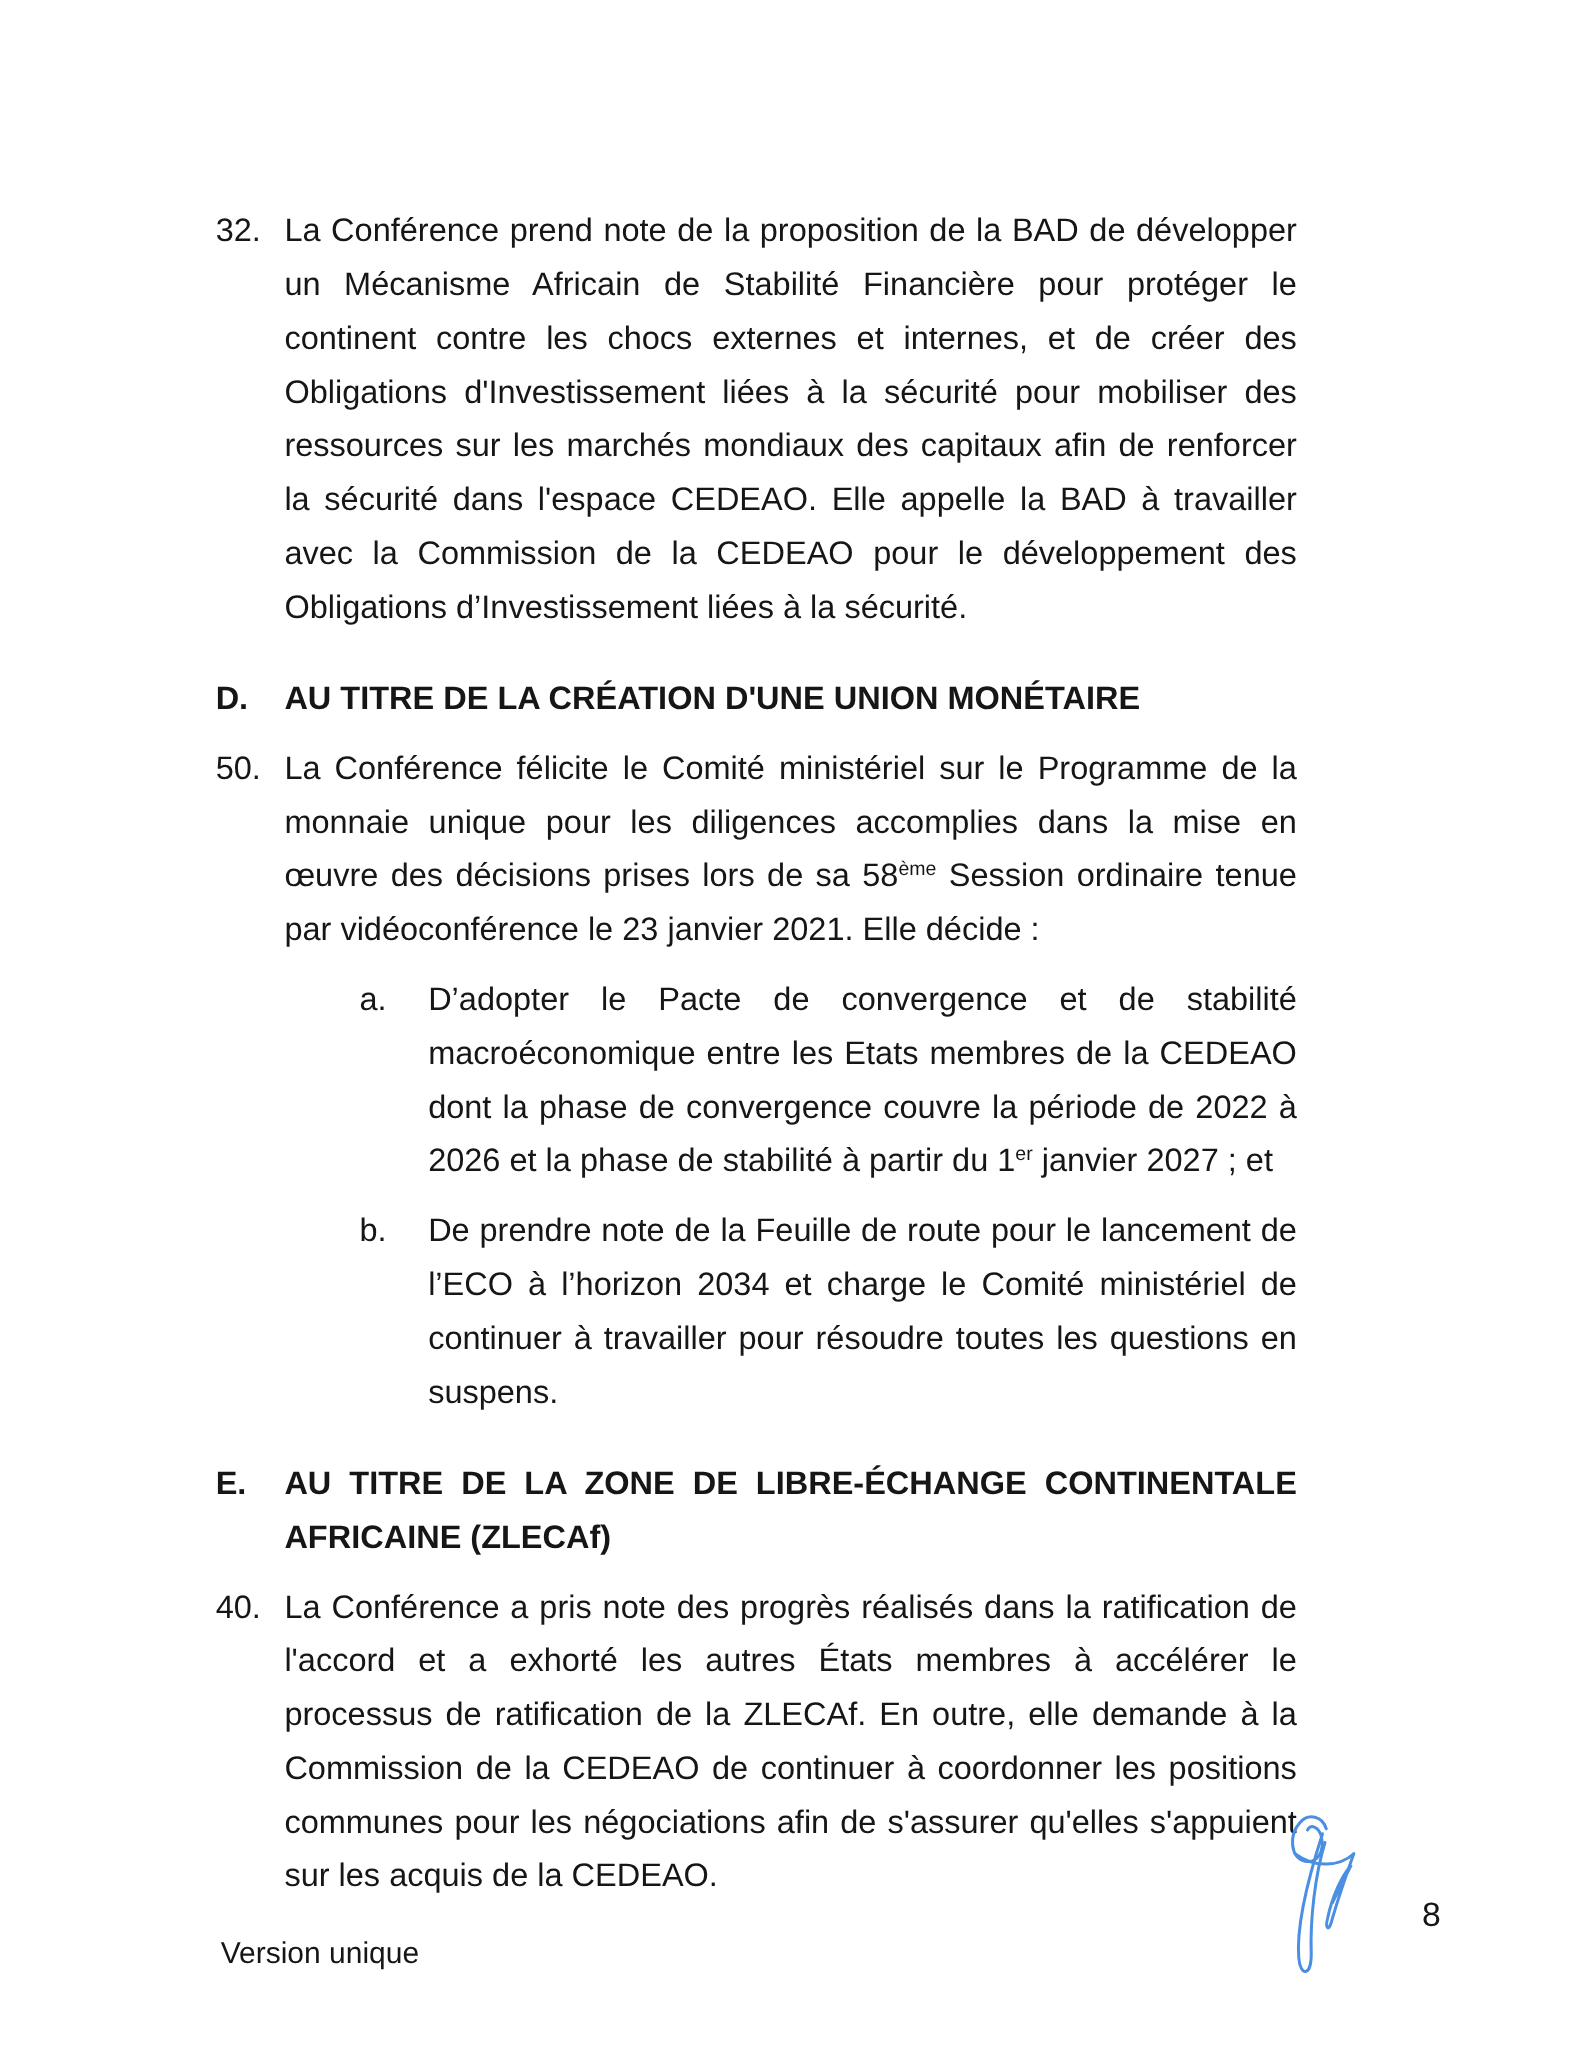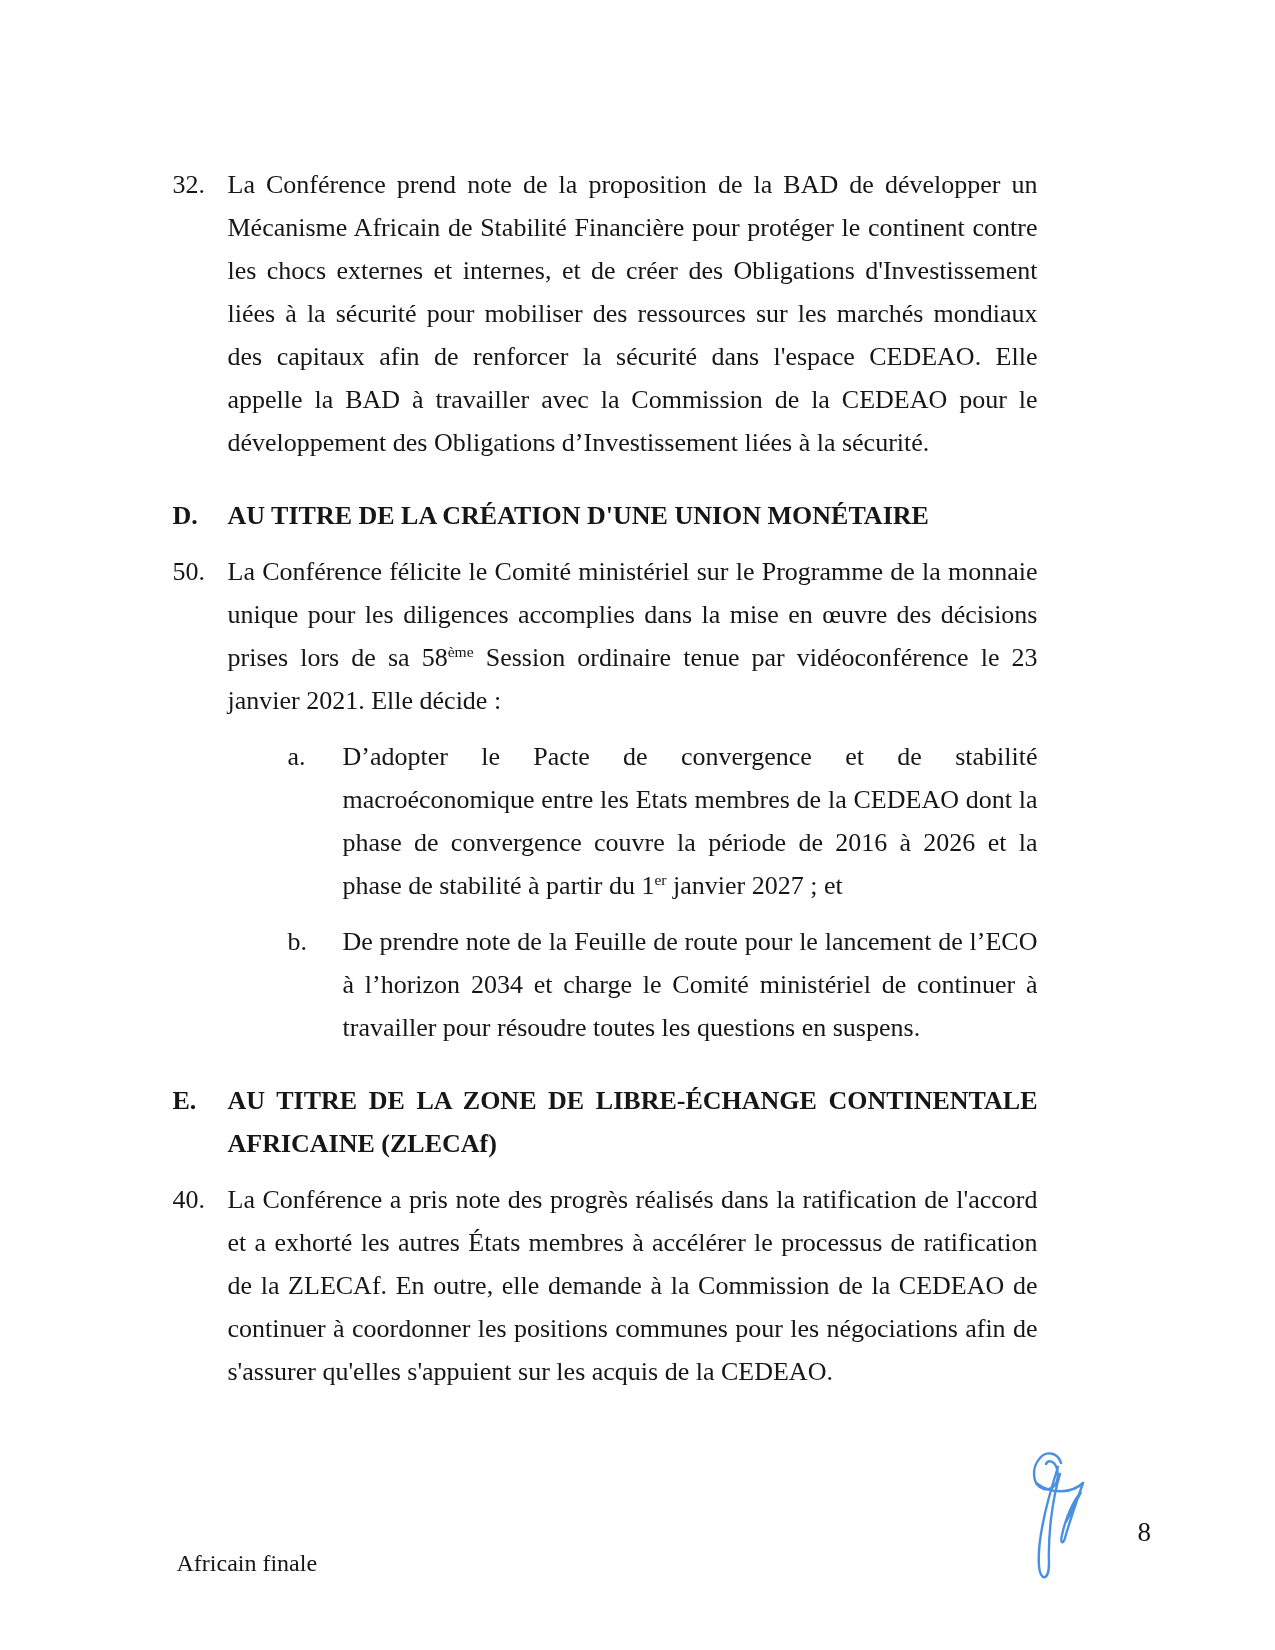--- a/index.html
+++ b/index.html
@@ -4,21 +4,21 @@
 <style>
   html, body { margin: 0; padding: 0; background: #ffffff; }
   .page {
     position: relative;
     width: 1216px;
     height: 1650px;
     margin: 0 auto;
     background: #ffffff;
     box-sizing: border-box;
     padding: 150px 195px 0 143px;
-    font-family: Liberation Serif, serif;
+    font-family: Liberation Sans, sans-serif;
     color: #161616;
     overflow: hidden;
   }
   .para, .heading, .subitem {
     font-size: 26px;
     line-height: 43px;
     text-align: justify;
     text-justify: inter-word;
   }
   .para {
@@ -98,21 +98,21 @@
     <p class="body">AU TITRE DE LA CRÉATION D'UNE UNION MONÉTAIRE</p>
   </div>
 
   <div class="para">
     <span class="num">50.</span>
     <p class="body"><span>La Conférence félicite le Comité ministériel sur le Programme de la monnaie unique pour les diligences accomplies dans la mise en œuvre des décisions prises lors de sa 58</span><sup>ème</sup><span> Session ordinaire tenue par vidéoconférence le 23 janvier 2021. Elle décide :</span></p>
   </div>
 
   <div class="subitem">
     <span class="letter">a.</span>
-    <p class="body"><span>D’adopter le Pacte de convergence et de stabilité macroéconomique entre les Etats membres de la CEDEAO dont la phase de convergence couvre la période de 2016 à 2026 et la phase de stabilité à partir du 1</span><sup>er</sup><span> janvier 2027 ; et</span></p>
+    <p class="body"><span>D’adopter le Pacte de convergence et de stabilité macroéconomique entre les Etats membres de la CEDEAO dont la phase de convergence couvre la période de 2022 à 2026 et la phase de stabilité à partir du 1</span><sup>er</sup><span> janvier 2027 ; et</span></p>
   </div>
 
   <div class="subitem">
     <span class="letter">b.</span>
     <p class="body">De prendre note de la Feuille de route pour le lancement de l’ECO à l’horizon 2034 et charge le Comité ministériel de continuer à travailler pour résoudre toutes les questions en suspens.</p>
   </div>
 
   <div class="heading">
     <span class="letter">E.</span>
     <p class="body">AU TITRE DE LA ZONE DE LIBRE-ÉCHANGE CONTINENTALE AFRICAINE (ZLECAf)</p>
@@ -125,15 +125,15 @@
 
   <svg class="signature" viewBox="0 0 72 140" fill="none" xmlns="http://www.w3.org/2000/svg">
     <path stroke="#4a8fe2" stroke-width="2.4" stroke-linecap="round" d="M39,15 C36,5 25,2 18,10 C9,20 10,38 22,41 C32,43 38,33 35,21 C33,13 26,11 24,16"></path>
     <path stroke="#4a8fe2" stroke-width="2.4" stroke-linecap="round" d="M36,19 C26,50 15,92 17,118 C18,133 27,134 27,115 C26,88 30,52 38,26"></path>
     <path stroke="#4a8fe2" stroke-width="2.4" stroke-linecap="round" d="M14,35 C30,47 50,45 61,35"></path>
     <path stroke="#4a8fe2" stroke-width="2.4" stroke-linecap="round" d="M61,35 C55,52 48,72 43,90 C41,97 38,95 40,87 C44,68 52,52 59,44 L44,74"></path>
   </svg>
 
   <div class="page-num">8</div>
 
-  <div class="footer-note">Africain finale</div>
+  <div class="footer-note">Version unique</div>
 
 </div>
 
 </body></html>

